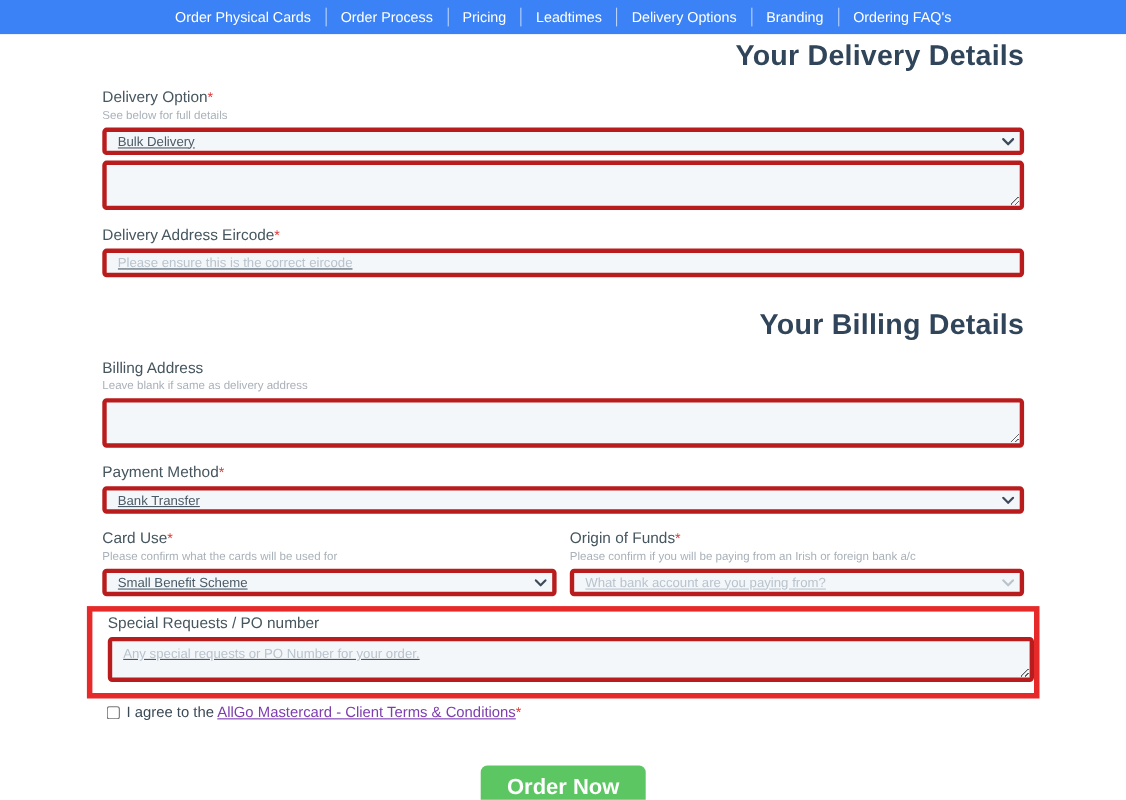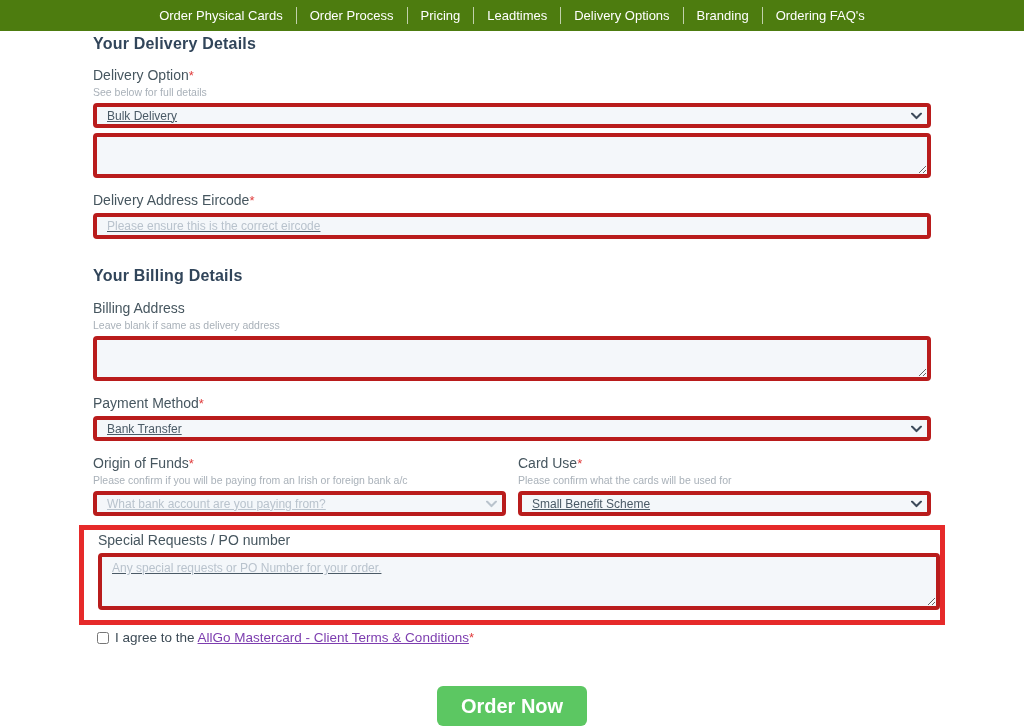--- a/index.html
+++ b/index.html
@@ -1,32 +1,32 @@
 <!DOCTYPE html>
 <html><head>
 <meta charset="utf-8">
 <style>
   * { margin:0; padding:0; box-sizing:border-box; }
   html,body { width:1024px; height:727px; background:#ffffff; overflow:hidden;
               font-family:"Liberation Sans", sans-serif; }
 
   
-  .navbar { height:31px; background:#4d7c0f; display:flex; align-items:center;
+  .navbar { height:31px; background:#3b82f6; display:flex; align-items:center;
             justify-content:center; }
   .nav-inner { display:flex; align-items:center; height:100%; }
   .nav-item { color:#ffffff; font-size:13px; padding:0 13px; height:100%;
               display:flex; align-items:center; cursor:pointer; white-space:nowrap;
               text-decoration:none; }
   .nav-sep { width:1px; height:17px; background:rgba(255,255,255,0.65); }
 
   
   .container { width:838px; margin:0 auto; padding-top:2px; }
 
-  h2.section-title { font-size:16px; font-weight:bold; color:#31455a;
-                     letter-spacing:0.2px; }
+  h2.section-title { font-size:26px; font-weight:bold; color:#31455a;
+                     letter-spacing:0.2px;text-align:right; }
   .title-delivery { margin-top:2px; }
   .title-billing  { margin-top:28px; }
 
   .field-label { font-size:14px; color:#46565f; }
   .req { color:#e03c3c; font-size:13px; }
   .helper { font-size:10.5px; color:#a9b1b9; margin-top:3px; }
 
   .control { width:100%; background:#f4f7fa; border:4px solid #b91c1c;
              border-radius:4px; color:#4a5a66; font-size:12px;
              font-family:"Liberation Sans", sans-serif; padding:4px 10px;text-decoration:underline; }
@@ -46,21 +46,21 @@
 
   .ta-tall { height:45px; }
   .input-eircode { height:26px; }
 
   .two-col { display:flex; gap:12px; margin-top:14px; }
   .col { flex:1; min-width:0; }
 
   
   .highlight-red { border:5px solid #e62a2a; margin:9px -14px 0 -14px;
                    padding:2px 0 10px 14px; }
-  .ta-special { height:57px; }
+  .ta-special { height:41px; }
 
   
   .agree-row { margin-top:5px; display:flex; align-items:center; gap:6px;
                font-size:13.5px; color:#3c4a55; }
   .agree-row input[type=checkbox] { width:12px; height:12px; margin-left:4px;
                accent-color:#ffffff; }
   .terms-link { color:#7d3daf; text-decoration:underline; cursor:pointer; }
 
   
   .btn-row { display:flex; justify-content:center; margin-top:41px; }
@@ -139,50 +139,50 @@
       <svg width="11" height="7" viewBox="0 0 11 7">
           <path d="M1 1l4.5 4.5L10 1" fill="none" stroke="#3c4a5a" stroke-width="2" stroke-linecap="round"></path>
         </svg>
     </span>
   </div>
 
   
   <div class="two-col">
     <div class="col">
       <div class="field-label">
+        <span>Card Use</span><span class="req">*</span>
+      </div>
+      <div class="helper">Please confirm what the cards will be used for</div>
+      <div class="select-wrap mt-control">
+        <select class="control">
+          <option>Small Benefit Scheme</option>
+        </select>
+        <span class="chev">
+          <svg width="11" height="7" viewBox="0 0 11 7">
+              <path d="M1 1l4.5 4.5L10 1" fill="none" stroke="#3c4a5a" stroke-width="2" stroke-linecap="round"></path>
+            </svg>
+        </span>
+      </div>
+    </div>
+    <div class="col">
+      <div class="field-label">
         <span>Origin of Funds</span><span class="req">*</span>
       </div>
       <div class="helper">Please confirm if you will be paying from an Irish or foreign bank a/c</div>
       <div class="select-wrap mt-control">
         <select class="control gray-value">
           <option>What bank account are you paying from?</option>
         </select>
         <span class="chev">
           <svg width="11" height="7" viewBox="0 0 11 7">
               <path d="M1 1l4.5 4.5L10 1" fill="none" stroke="#b9c3cd" stroke-width="2" stroke-linecap="round"></path>
             </svg>
         </span>
       </div>
     </div>
-    <div class="col">
-      <div class="field-label">
-        <span>Card Use</span><span class="req">*</span>
-      </div>
-      <div class="helper">Please confirm what the cards will be used for</div>
-      <div class="select-wrap mt-control">
-        <select class="control">
-          <option>Small Benefit Scheme</option>
-        </select>
-        <span class="chev">
-          <svg width="11" height="7" viewBox="0 0 11 7">
-              <path d="M1 1l4.5 4.5L10 1" fill="none" stroke="#3c4a5a" stroke-width="2" stroke-linecap="round"></path>
-            </svg>
-        </span>
-      </div>
-    </div>
   </div>
 
   
   <div class="highlight-red">
     <div class="field-label">
       <span>Special Requests / PO number</span>
     </div>
     <textarea class="control ta-special mt-control" placeholder="Any special requests or PO Number for your order." style=""></textarea>
   </div>
 

